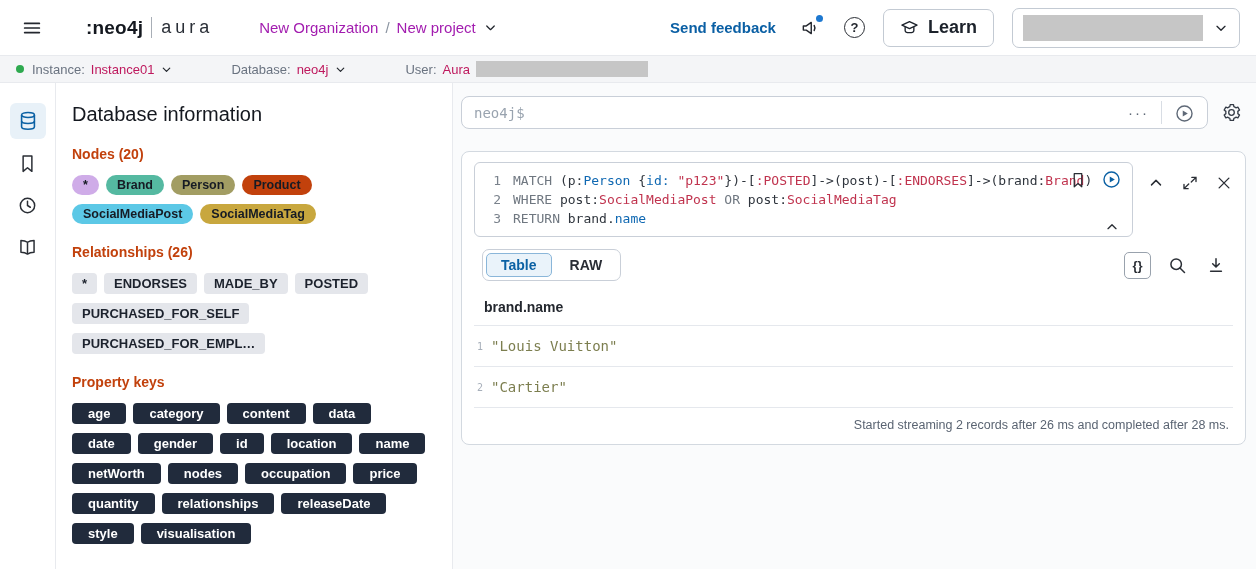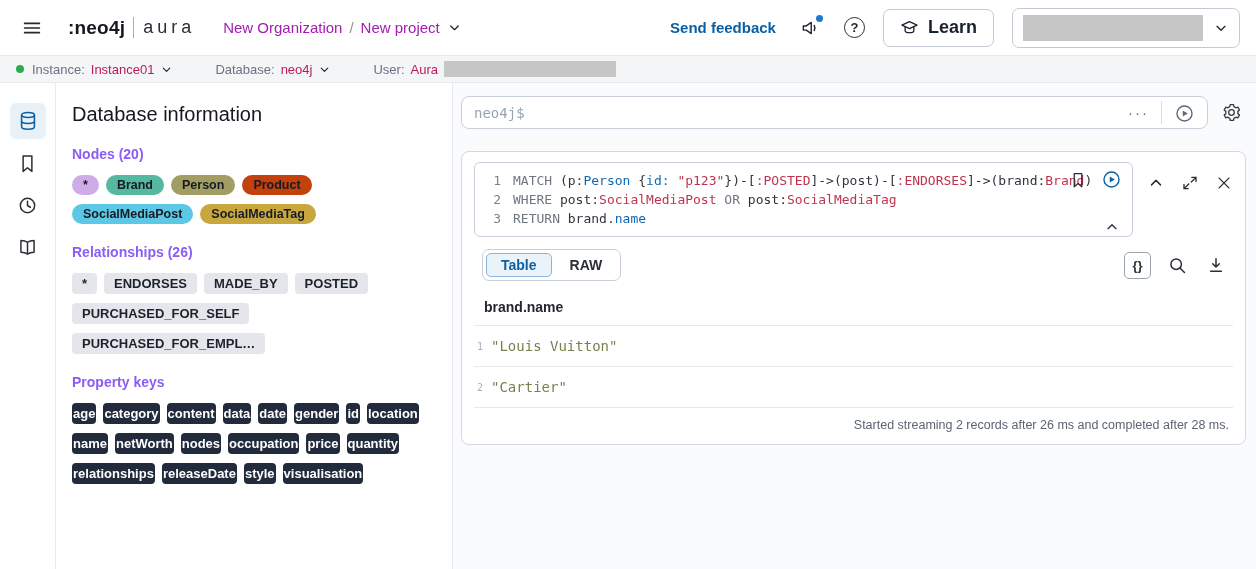--- a/index.html
+++ b/index.html
@@ -2,21 +2,21 @@
 <html><head>
 <meta charset="utf-8">
 <style>
   * { box-sizing: border-box; margin: 0; padding: 0; }
   html,body { width:1256px; height:569px; overflow:hidden; background:#fff;
     font-family:"Liberation Sans","DejaVu Sans",sans-serif; color:#23272E; }
   svg { display:block; }
   button { font-family:inherit; background:none; border:none; padding:0; cursor:pointer; color:inherit; }
 
   
-  .header { height:56px; display:flex; align-items:center; padding:0 16px; gap:12px;
+  .header { height:56px; display:flex; align-items:center; padding:0 16px; gap:30px;
     border-bottom:1px solid #E8EAEE; background:#fff; }
   .icon-btn { width:32px; height:32px; display:flex; align-items:center; justify-content:center;
     color:#23272E; cursor:pointer; position:relative; }
   .logo { display:flex; align-items:center; margin-left:8px; }
   .logo-primary { font-weight:700; font-size:19px; letter-spacing:.2px; color:#14181F; }
   .logo-secondary { font-weight:300; font-size:18px; letter-spacing:4px; color:#2A2F37;
     border-left:1px solid #A8AEB6; padding-left:9px; margin-left:8px; }
   .breadcrumb { display:flex; align-items:center; gap:7px; font-size:15px; margin-left:16px; }
   .bc-org, .bc-project { color:#a21caf; cursor:pointer; }
   .bc-sep { color:#8A93A0; }
@@ -27,45 +27,45 @@
   .help-circle { width:21px; height:21px; border:1.8px solid #2A2E35; border-radius:50%;
     display:flex; align-items:center; justify-content:center; font-size:13px; font-weight:700; cursor:pointer; }
   .learn-btn { display:flex; align-items:center; gap:9px; border:1px solid #C3CAD3; border-radius:7px;
     height:38px; padding:0 16px; font-weight:600; font-size:18px; color:#1C222B; background:#fff; }
   .account-menu { border:1px solid #C3CAD3; border-radius:7px; height:40px; width:228px;
     display:flex; align-items:center; padding:0 10px; gap:10px; cursor:pointer; background:#fff; }
   .redact-lg { flex:1; height:26px; background:#C6C6C6; }
 
   
   .statusbar { height:27px; background:#F4F5F7; border-bottom:1px solid #E8EAEE; display:flex;
-    align-items:center; padding:0 16px; font-size:13px; gap:42px; color:#353C47; }
+    align-items:center; padding:0 16px; font-size:13px; gap:58px; color:#353C47; }
   .sb-item { display:flex; align-items:center; gap:6px; cursor:pointer; }
   .sb-label { color:#6A7380; }
   .sb-value { color:#be185d; }
   .status-dot { width:8px; height:8px; border-radius:50%; background:#2EA94F; margin-right:2px; }
   .redact-sm { width:172px; height:16px; background:#C6C6C6; }
 
   
   .main { display:flex; height:486px; }
   .rail { width:56px; border-right:1px solid #E8EAEE; display:flex; flex-direction:column;
     align-items:center; padding-top:20px; gap:6px; background:#fff; }
   .rail-btn { width:36px; height:36px; border-radius:6px; display:flex; align-items:center;
     justify-content:center; color:#2A2E35; cursor:pointer; }
   .rail-btn.active { color:#0B61A4; background:#E8F1F8; }
 
   
   .panel { width:397px; border-right:1px solid #E8EAEE; padding:20px 16px; overflow:hidden; background:#fff; }
   .panel-title { font-size:20px; font-weight:400; color:#14181F; margin-bottom:11px; }
-  .section-heading { font-size:14px; font-weight:700; color:#8b5cf6; margin:20px 0 13px; }
+  .section-heading { font-size:14px; font-weight:700; color:#c2410c; margin:20px 0 13px; }
   .chip-wrap { display:flex; flex-wrap:wrap; gap:9px 7px; }
   .node-pill { border-radius:999px; padding:3px 11px; font-size:12.5px; font-weight:600;
     color:#161B24; cursor:pointer; white-space:nowrap; }
   .rel-chip { background:#E4E6EB; border-radius:4px; padding:3px 10px; font-size:13px;
     font-weight:700; color:#1C222D; cursor:pointer; white-space:nowrap; }
-  .prop-chip { background:#212B3C; border-radius:4px; padding:3px 1px; font-size:13px;
+  .prop-chip { background:#212B3C; border-radius:4px; padding:3px 16px; font-size:13px;
     font-weight:600; color:#FFFFFF; cursor:pointer; white-space:nowrap; }
 
   
   .content { flex:1; background:#FAFBFC; padding:13px 10px 8px 8px; display:flex; flex-direction:column; }
   .query-row { display:flex; align-items:center; gap:8px; }
   .query-bar { flex:1; height:33px; background:#fff; border:1px solid #C9CFD8; border-radius:8px;
     display:flex; align-items:center; padding:0 8px 0 12px; }
   .query-input { flex:1; border:none; outline:none; font-family:"DejaVu Sans Mono",monospace;
     font-size:14px; color:#2F353D; background:transparent; }
   .query-input::placeholder { color:#99A3AF; }

